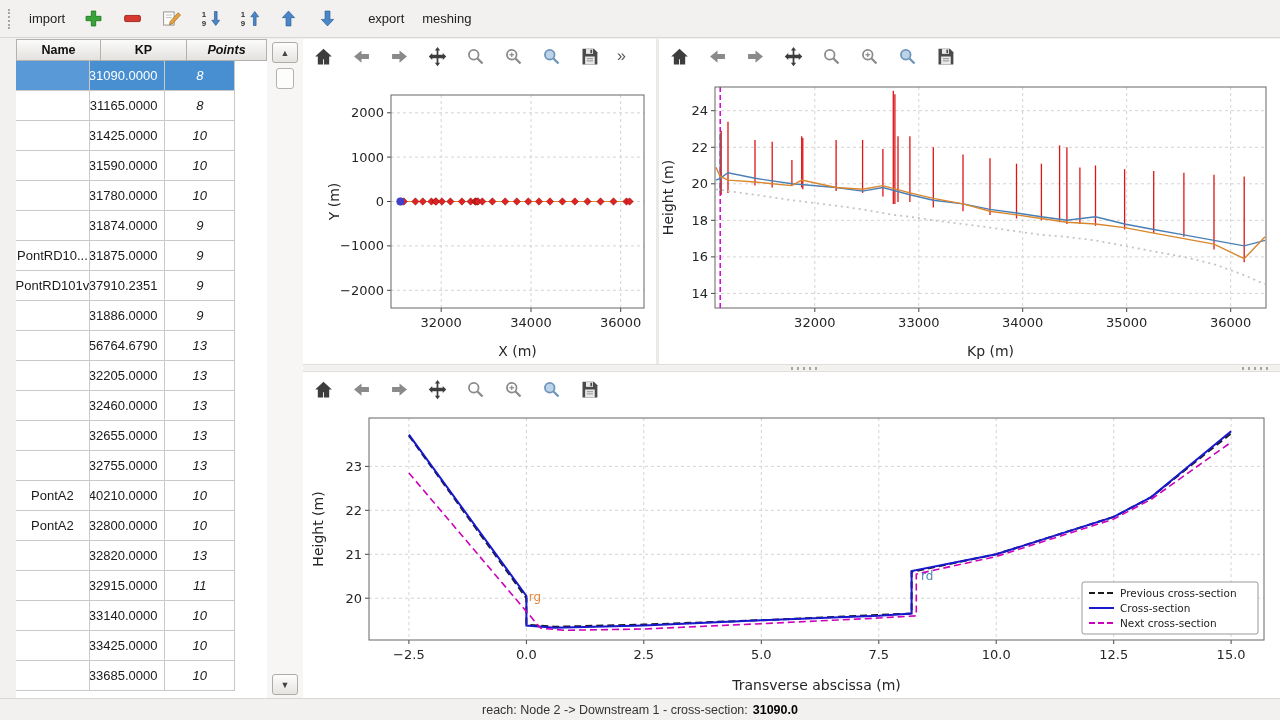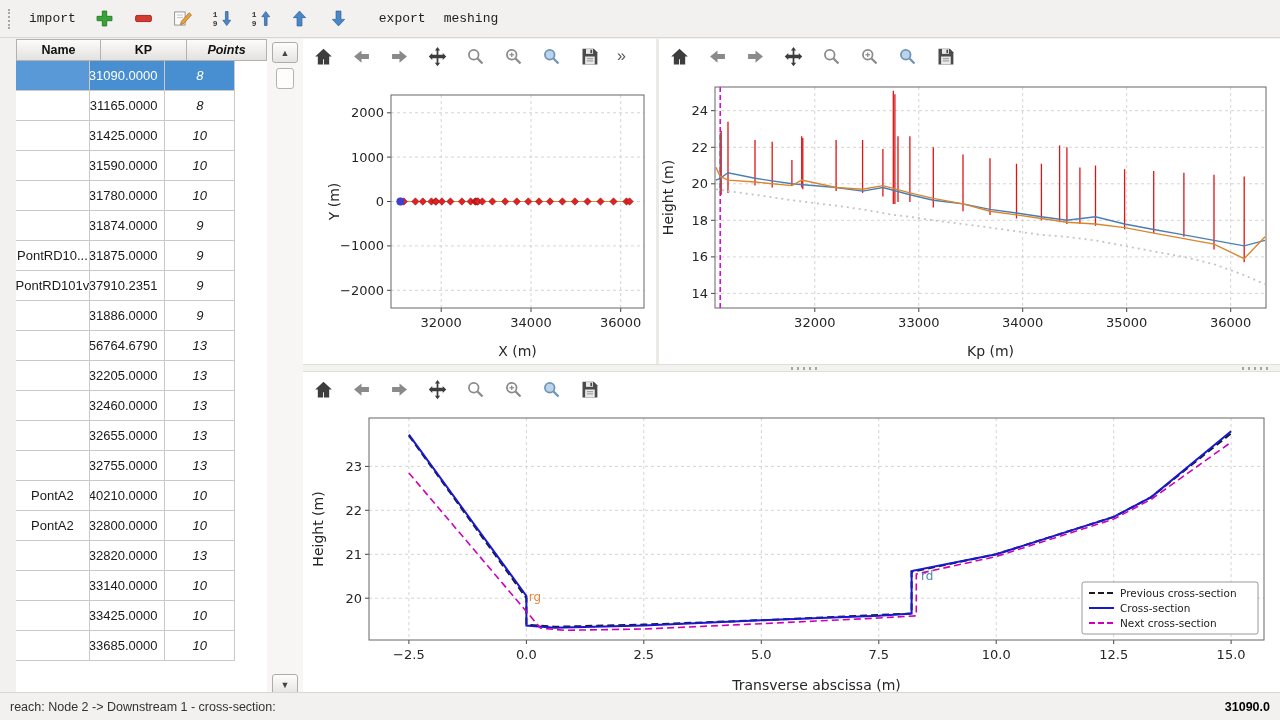--- a/index.html
+++ b/index.html
@@ -3,21 +3,21 @@
 <meta charset="utf-8">
 <style>
   *{margin:0;padding:0;box-sizing:border-box;}
   html,body{width:1280px;height:720px;}
   body{font-family:"Liberation Sans","DejaVu Sans",sans-serif;font-size:13px;background:#f2f1ef;color:#1a1a1a;overflow:hidden;position:relative;}
   #app{position:absolute;inset:0;}
 
   
   #main-toolbar{position:absolute;top:0;left:0;right:0;height:38px;background:#f2f1ef;border-bottom:1px solid #d9d7d3;display:flex;align-items:center;gap:2px;padding:0 6px;}
   .drag-handle{width:4px;height:20px;border-left:2px dotted #a8a6a2;margin:0 7px 0 2px;}
-  .tbtn{background:transparent;border:1px solid transparent;border-radius:3px;padding:3px 7px;display:flex;align-items:center;cursor:default;font-family:Liberation Mono, monospace;}
+  .tbtn{background:transparent;border:1px solid transparent;border-radius:3px;padding:3px 7px;display:flex;align-items:center;cursor:default;font-family:Liberation Sans, sans-serif;}
   .tlabel{font-size:13px;color:#222;}
   .ticon svg{width:21px;height:21px;display:block;}
   .tsep{width:10px;}
 
   
   #table-panel{position:absolute;top:39px;left:16px;width:266px;bottom:22px;background:#fff;border-right:1px solid #d0cecb;}
   .thead{display:flex;height:22px;}
   .hcell{border:1px solid #b4b2ae;border-left:none;background:linear-gradient(#fbfbfa,#e4e2df);font-weight:bold;font-size:12.5px;display:flex;align-items:center;justify-content:center;color:#111;}
   .hcell.c-name{border-left:1px solid #b4b2ae;}
   .c-name{width:85px;} .c-kp{width:86px;} .c-points{width:80px;font-style:italic;}
@@ -56,21 +56,21 @@
   #bottom-panel{flex:1;display:flex;flex-direction:column;}
 
   
   .chart svg text{font-family:"DejaVu Sans","Liberation Sans",sans-serif;}
   .chart .tick{font-size:13px;fill:#262626;}
   .chart .axlabel{font-size:14px;fill:#262626;}
   .chart .ann{font-size:12px;}
   .chart .legtext{font-size:10.5px;fill:#222;}
 
   
-  #statusbar{position:absolute;left:0;right:0;bottom:0;height:28px;background:#f2f1ef;border-top:1px solid #d9d7d3;display:flex;align-items:center;justify-content:space-between;padding:0 10px;font-size:12.5px;color:#333;}
+  #statusbar{position:absolute;left:0;right:0;bottom:0;height:22px;background:#f2f1ef;border-top:1px solid #d9d7d3;display:flex;align-items:center;justify-content:center;padding:0 10px;font-size:12.5px;color:#333;}
   .sb-value{font-weight:bold;color:#000;margin-left:5px;}
 </style>
 </head>
 <body>
 
 <div id="app">
 
   <div id="main-toolbar">
     <span class="drag-handle"></span>
     <button class="tbtn labeled">
@@ -225,20 +225,25 @@
         </div>
         <div class="trow">
           <div class="tcell c-name">PontA2</div>
           <div class="tcell c-kp">32800.0000</div>
           <div class="tcell c-points">10</div>
         </div>
         <div class="trow">
           <div class="tcell c-name"></div>
           <div class="tcell c-kp">32820.0000</div>
           <div class="tcell c-points">13</div>
+        </div>
+        <div class="trow">
+          <div class="tcell c-name"></div>
+          <div class="tcell c-kp">32915.0000</div>
+          <div class="tcell c-points">11</div>
         </div>
         <div class="trow">
           <div class="tcell c-name"></div>
           <div class="tcell c-kp">33140.0000</div>
           <div class="tcell c-points">10</div>
         </div>
         <div class="trow">
           <div class="tcell c-name"></div>
           <div class="tcell c-kp">33425.0000</div>
           <div class="tcell c-points">10</div>

